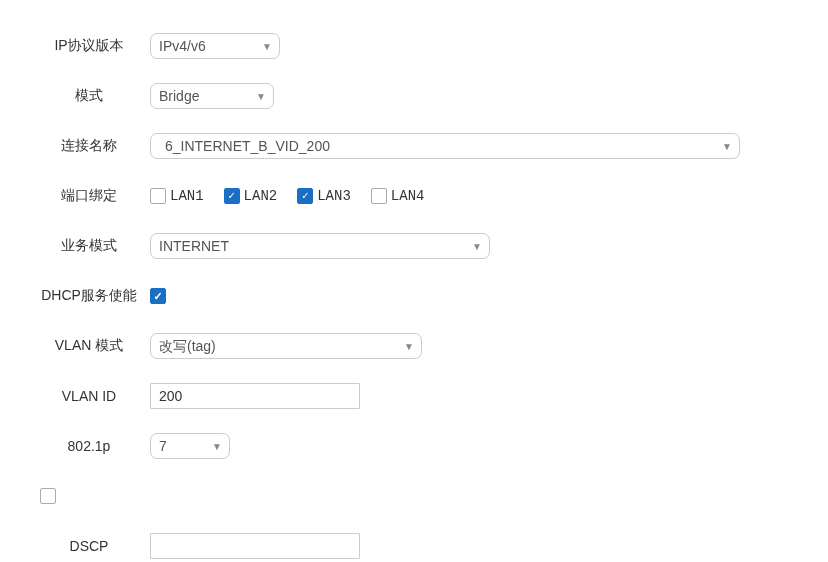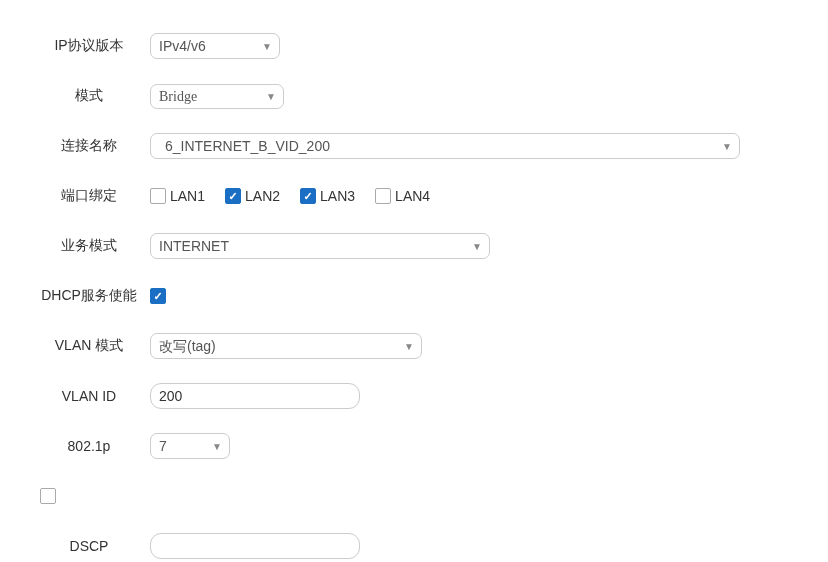--- a/index.html
+++ b/index.html
@@ -59,46 +59,47 @@
       top: 50%;
       transform: translateY(-50%);
       font-size: 10px;
       color: #888;
       pointer-events: none;
     }
     .select-wrapper select {
       padding-right: 28px;
     }
     .select-ipv4 { width: 130px; }
-    .select-bridge { width: 134px; font-family: Liberation Serif, serif; }
+    .select-bridge { width: 124px; }
     .select-connection { width: 590px; padding-left: 14px; }
     .select-service { width: 340px; }
     .select-vlan-mode { width: 272px; }
     .select-8021p { width: 80px; }
 
     input[type="text"] {
       border: 1px solid #ccc;
-      border-radius: 11px;
+      border-radius: 1px;
       padding: 4px 8px;
       font-size: 14px;
       color: #333;
       outline: none;
     }
     .input-vlanid { width: 210px; }
     .input-dscp { width: 210px; }
 
     .port-group {
       display: flex;
       align-items: center;
       gap: 20px;
     }
     .port-item {
       display: flex;
       align-items: center;
       gap: 4px;
+      font-family: Liberation Mono, monospace;
     }
     .port-label {
       font-size: 14px;
       color: #333;
     }
 
     
     .custom-checkbox {
       width: 16px;
       height: 16px;

